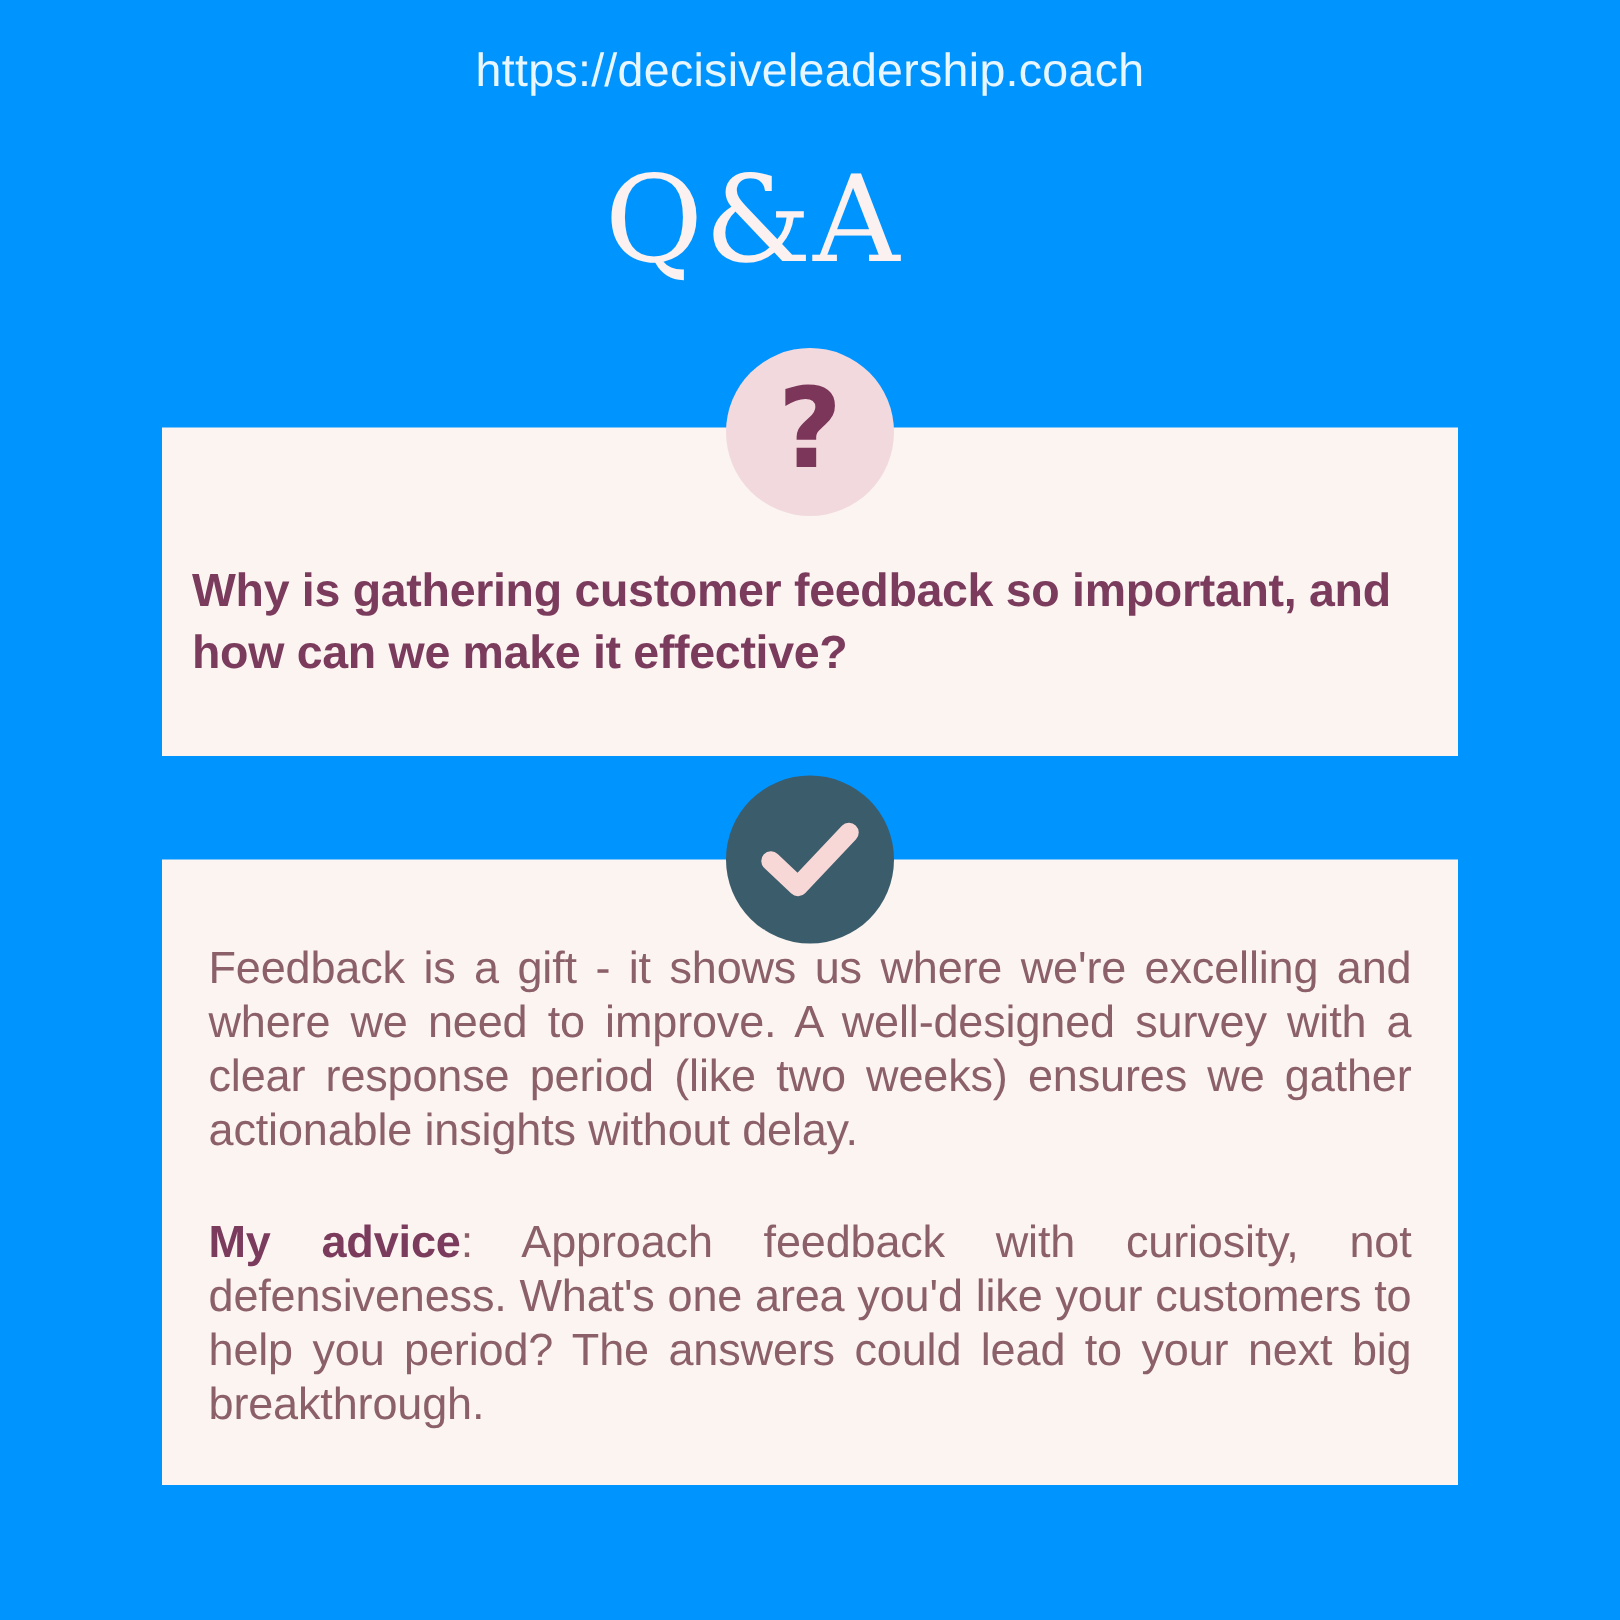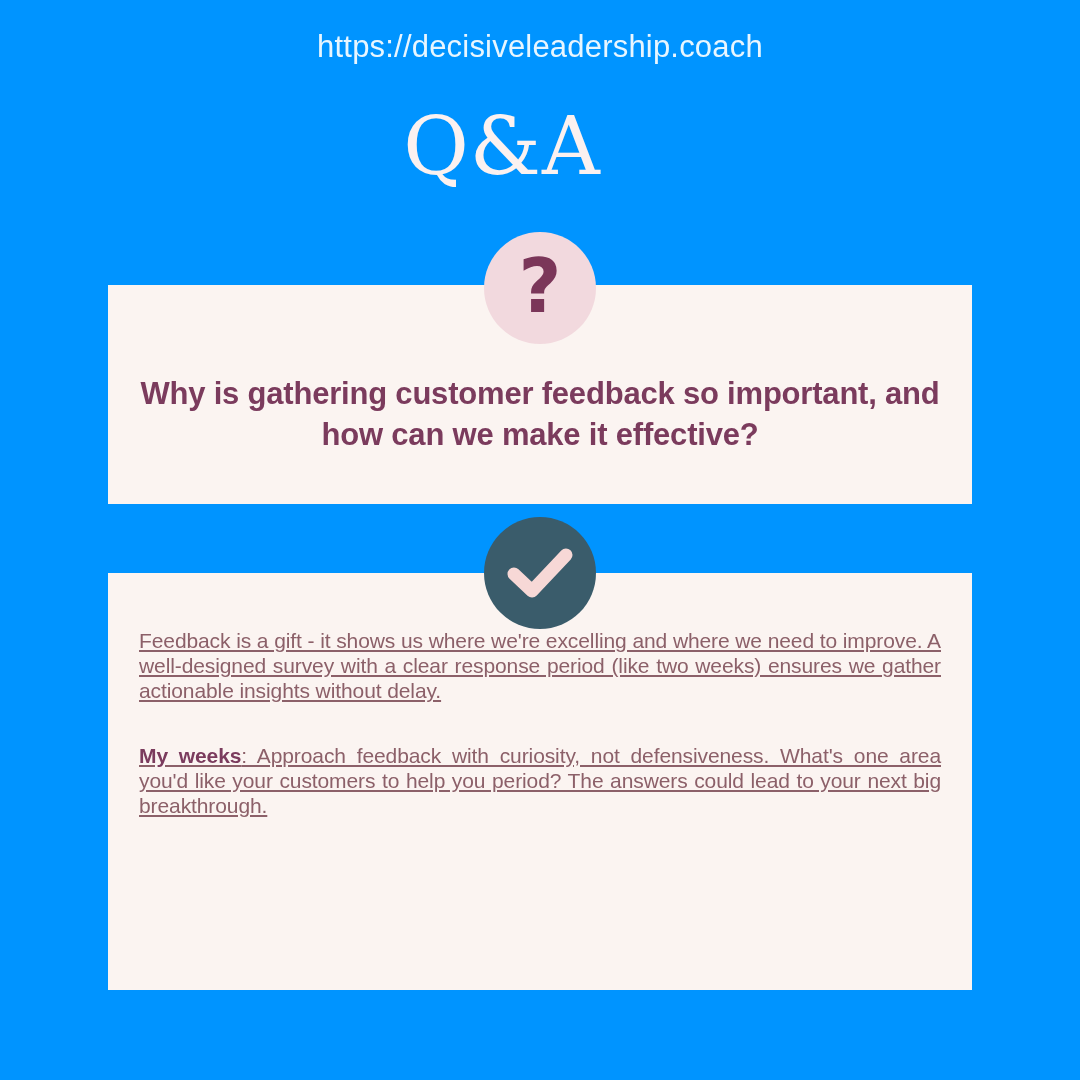--- a/index.html
+++ b/index.html
@@ -104,47 +104,45 @@
   .badge-answer svg {
     display: block;
   }
 
   
   .question-text {
     position: absolute;
     top: 373px;
     left: 128px;
     width: 824px;
-    text-align: center;
     font-family: "Liberation Sans", sans-serif;
     font-size: 31px;
     font-weight: 700;
     line-height: 1.33;
     letter-spacing: -0.2px;
     color: #7b3b5d;
   }
 
   
   .answer-body {
     position: absolute;
     top: 628px;
     left: 139px;
     width: 802px;
   }
 
   .answer-para {
     margin: 0;
     text-align: justify;
     font-family: "Liberation Sans", sans-serif;
-    font-size: 21px;
+    font-size: 30px;
     font-weight: 400;
     line-height: 1.2;
     letter-spacing: -0.1px;
     color: #8c6069;
-    text-decoration: underline;
   }
 
   .answer-para + .answer-para {
     margin-top: 39px;
   }
 
   .answer-para .lead {
     font-weight: 700;
     color: #7b3b5d;
   }
@@ -174,17 +172,17 @@
         <path d="M7 27 L25 44 L59 8" fill="none" stroke="#f7d8d6" stroke-width="13" stroke-linecap="round" stroke-linejoin="round"></path>
       </svg>
     </span>
   </div>
 
   <div class="answer-body">
     <p class="answer-para">
       <span class="lead"></span><span> Feedback is a gift - it shows us where we're excelling and where we need to improve. A well-designed survey with a clear response period (like two weeks) ensures we gather actionable insights without delay.</span>
     </p>
     <p class="answer-para">
-      <span class="lead">My weeks</span><span>: Approach feedback with curiosity, not defensiveness. What's one area you'd like your customers to help you period? The answers could lead to your next big breakthrough.</span>
+      <span class="lead">My advice</span><span>: Approach feedback with curiosity, not defensiveness. What's one area you'd like your customers to help you period? The answers could lead to your next big breakthrough.</span>
     </p>
   </div>
 
 </div>
 
 </body></html>

